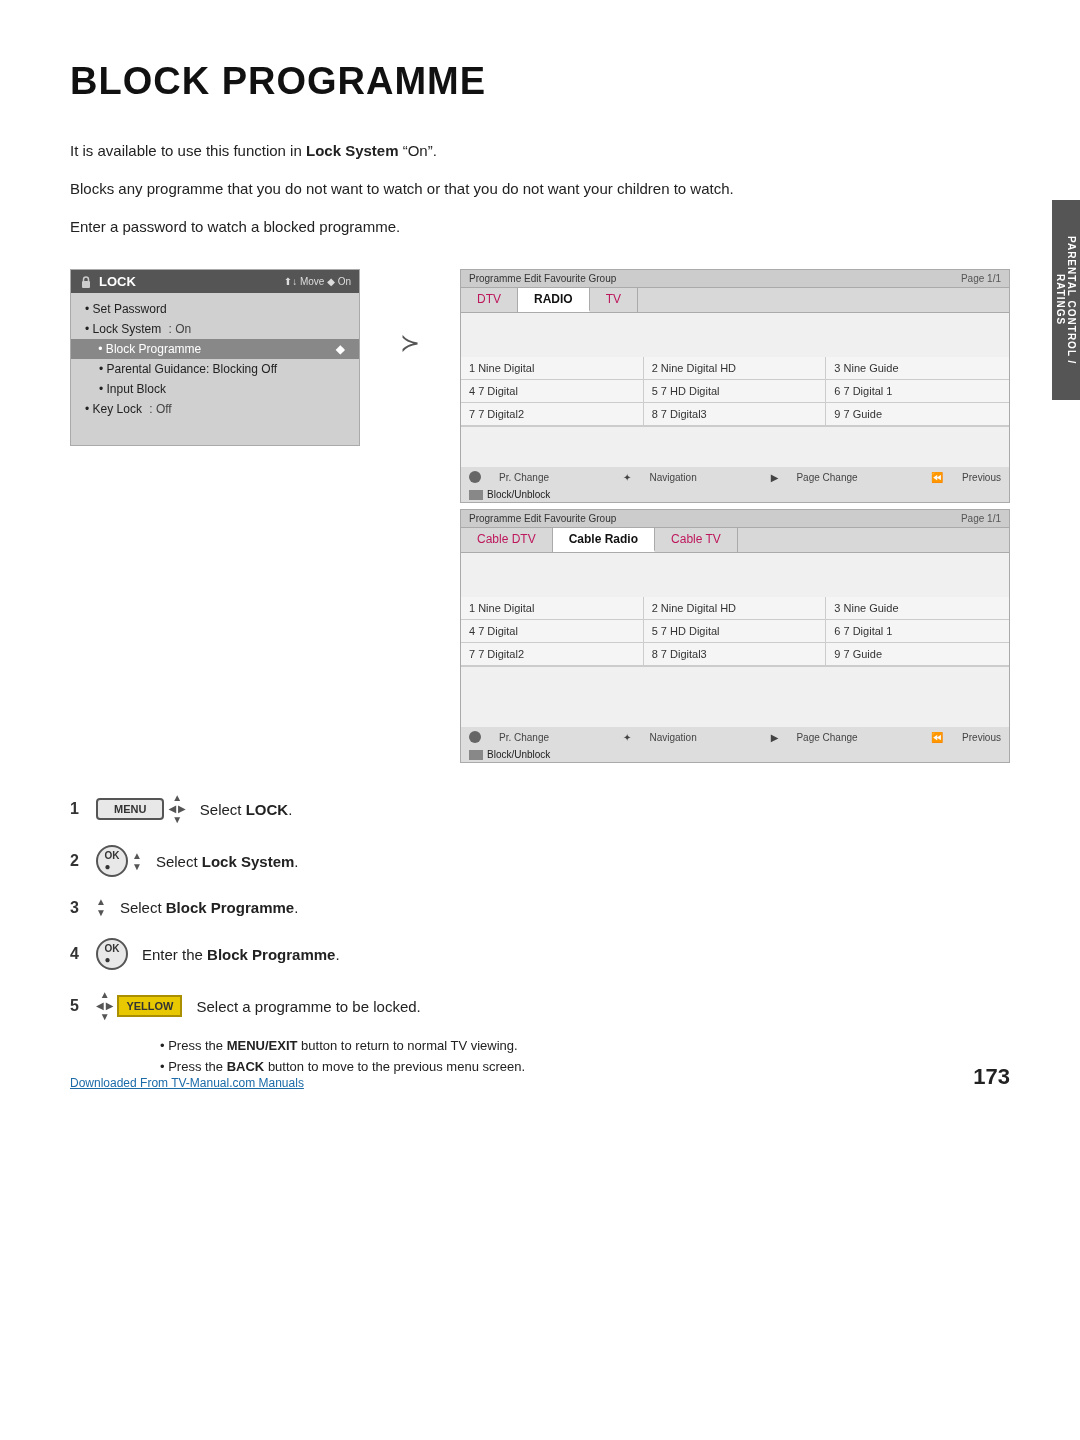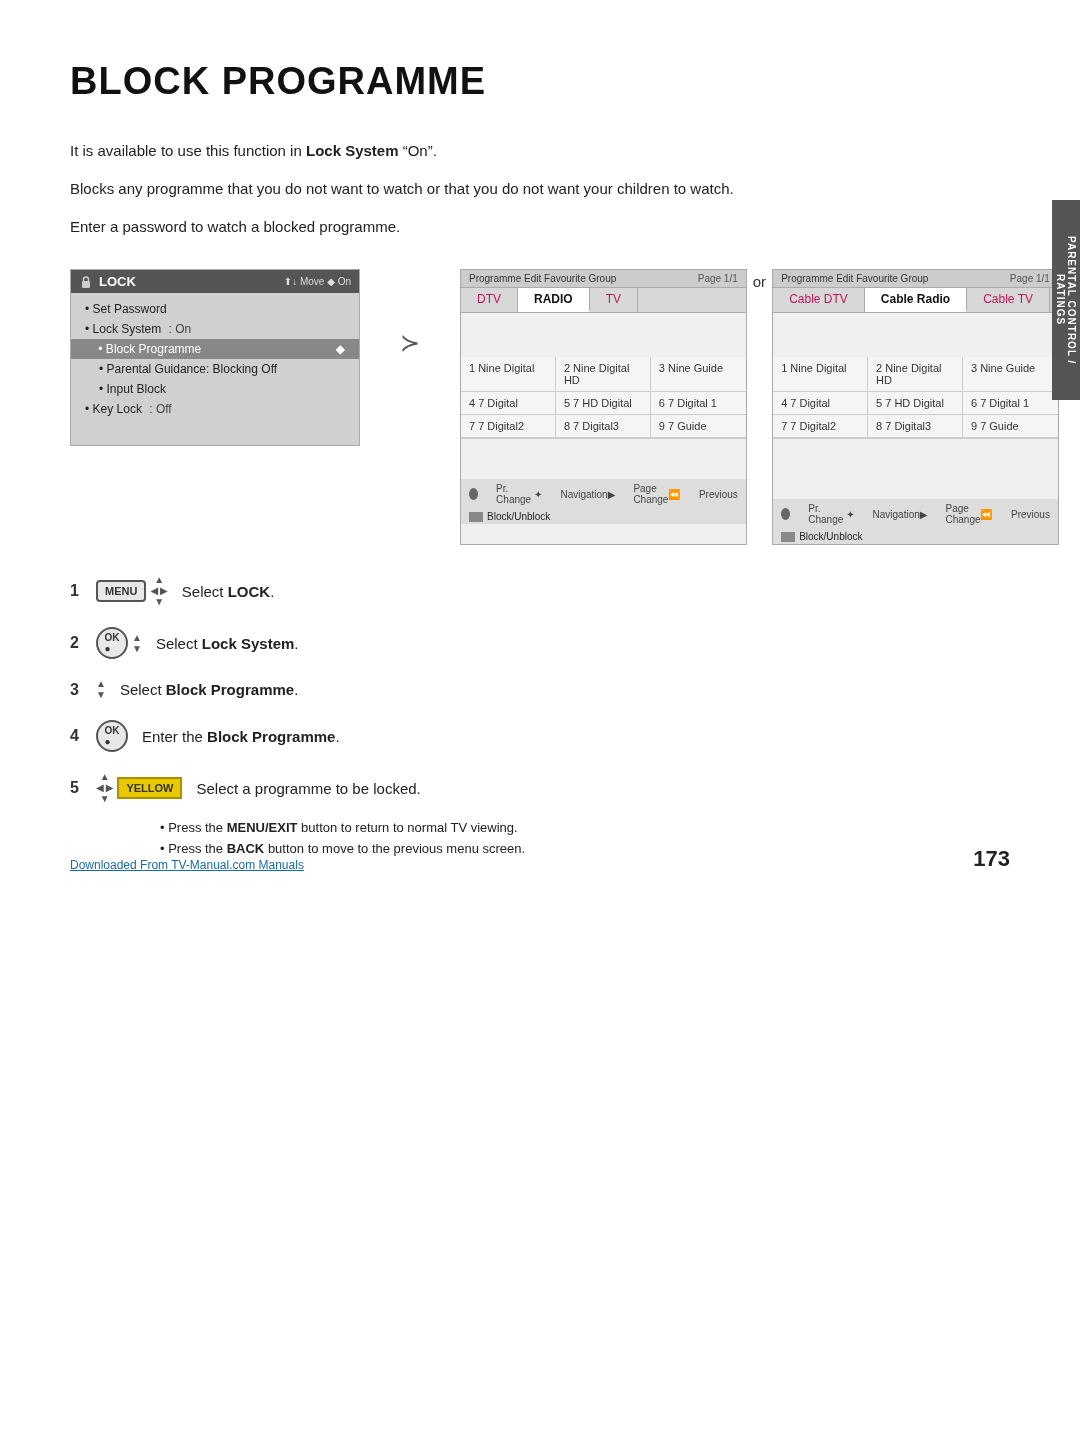--- a/index.html
+++ b/index.html
@@ -100,21 +100,21 @@
       color: #fff;
       display: flex;
       justify-content: space-between;
     }
     .lock-menu-item .item-value { color: #444; }
 
     
     .right-panels {
       flex: 1;
       display: flex;
-      flex-direction: row;
+      flex-direction: column;
       gap: 6px;
     }
 
     
     .channel-panel {
       border: 1.5px solid #aaa;
       background: #f0f0f0;
       font-size: 11px;
     }
 
@@ -250,21 +250,21 @@
     .step-buttons {
       display: flex;
       align-items: center;
       gap: 4px;
       flex-shrink: 0;
     }
 
     .btn-box {
       border: 2px solid #555;
       border-radius: 4px;
-      padding: 3px 7px;
+      padding: 3px 16px;
       font-size: 11px;
       font-weight: bold;
       color: #333;
       background: #e8e8e8;
       min-width: 32px;
       text-align: center;
     }
 
     .btn-circle {
       border: 2px solid #555;
@@ -475,21 +475,20 @@
             <span>⏪</span>
             <span>Previous</span>
           </div>
         </div>
         <div style="background:#ddd; padding:2px 8px; display:flex; align-items:center; gap:4px; font-size:10px;">
           <span class="color-block"></span>
           <span>Block/Unblock</span>
         </div>
       </div>
 
-      <div class="or-divider">or</div>
 
       <div class="channel-panel">
         <div class="channel-panel-header">
           <span>Programme Edit   Favourite Group</span>
           <span class="page-label">Page 1/1</span>
         </div>
         <div class="channel-tabs">
           <div class="channel-tab">Cable DTV</div>
           <div class="channel-tab active">Cable Radio</div>
           <div class="channel-tab">Cable TV</div>

